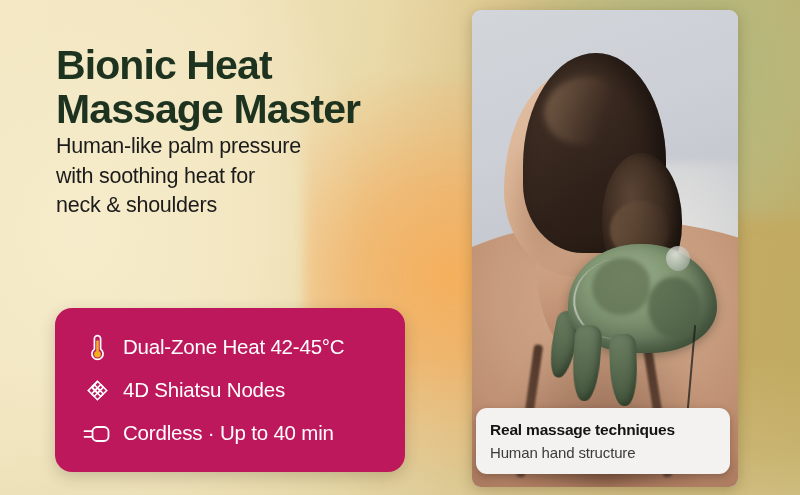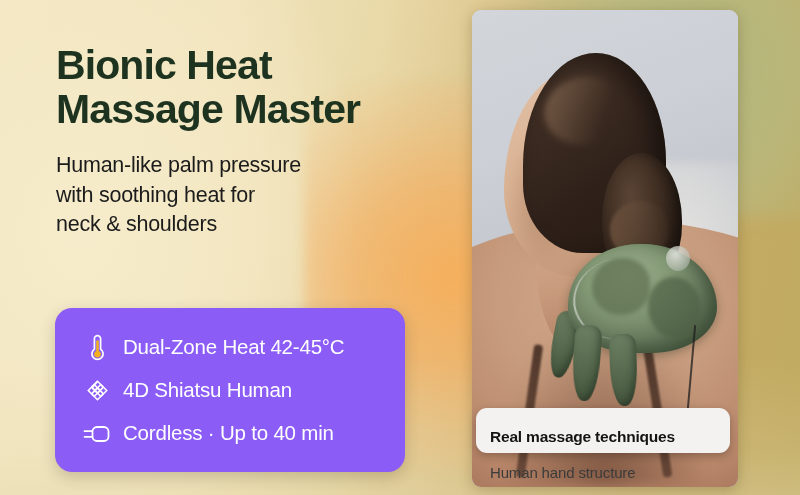--- a/index.html
+++ b/index.html
@@ -77,35 +77,34 @@
   }
   .headline {
     color:#1d3320;
     font-size:41px;
     font-weight:bold;
     line-height:1.07;
     letter-spacing:-0.9px;
     white-space:pre-line;
   }
   .subhead {
-    margin-top:19px;
     color:#1b1b1b;
     font-size:21.5px;
     font-weight:400;
     line-height:1.39;
     letter-spacing:-0.25px;
     white-space:pre-line;
   }
 
   
   .features {
     position:absolute;
     left:55px; top:308px;
     width:350px; height:164px;
-    background:#8b5cf6;
+    background:#be185d;
     border-radius:17px;
     padding:18px 0 0 0;
     box-shadow:0 5px 16px rgba(40,32,10,0.20);
   }
   .feature-row {
     display:flex;
     align-items:center;
     height:43px;
     padding-left:26px;
   }
@@ -333,40 +332,40 @@
     width:2px; height:20%;
     background:rgba(30,30,28,0.75);
     transform:rotate(5deg);
     filter:blur(0.4px);
   }
 
   
   .caption-card {
     position:absolute;
     left:476px; top:408px;
-    width:254px; height:45px;
+    width:254px; height:66px;
     background:#f3f2f0;
     border-radius:11px;
-    padding:19px 0 0 14px;
+    padding:12px 0 0 14px;
     box-shadow:0 3px 9px rgba(20,16,8,0.28);
   }
   .caption-title {
     color:#141414;
     font-size:15.5px;
     font-weight:bold;
     letter-spacing:-0.2px;
     line-height:1.25;
   }
   .caption-sub {
     color:#3b3b3b;
     font-size:15px;
     font-weight:400;
     letter-spacing:-0.15px;
     line-height:1.3;
-    margin-top:17px;
+    margin-top:4px;
   }
 </style>
 </head>
 <body>
 
 <div id="poster">
 
   <div class="bg-base"></div>
   <div class="bg-glow-cream"></div>
   <div class="bg-glow-orange"></div>
@@ -399,21 +398,21 @@
         <svg width="23" height="23" viewBox="0 0 23 23" aria-hidden="true">
           <g fill="none" stroke="#ffffff" stroke-width="1.6">
             <path d="M11.5 2.2 6.3 7.4a1 1 0 0 0 0 1.4l3.8 3.8-3.8-3.8z"></path>
             <path d="M11.5 2.3 16.7 7.5a1 1 0 0 1 0 1.4l-5.2 5.2-5.2-5.2a1 1 0 0 1 0-1.4z"></path>
             <path d="M11.5 20.7 6.3 15.5a1 1 0 0 1 0-1.4l5.2-5.2 5.2 5.2a1 1 0 0 1 0 1.4z"></path>
             <path d="M2.3 11.5 7.5 6.3a1 1 0 0 1 1.4 0l5.2 5.2-5.2 5.2a1 1 0 0 1-1.4 0z"></path>
             <path d="M20.7 11.5 15.5 6.3a1 1 0 0 0-1.4 0L8.9 11.5l5.2 5.2a1 1 0 0 0 1.4 0z"></path>
           </g>
         </svg>
       </span>
-      <span class="feature-label">4D Shiatsu Human</span>
+      <span class="feature-label">4D Shiatsu Nodes</span>
     </div>
 
     <div class="feature-row">
       <span class="feature-icon">
         <svg width="28" height="20" viewBox="0 0 28 20" aria-hidden="true">
           <rect x="9.5" y="3" width="16" height="14" rx="4.5" fill="none" stroke="#ffffff" stroke-width="1.8"></rect>
           <line x1="1.5" y1="7.2" x2="9" y2="7.2" stroke="#ffffff" stroke-width="1.7" stroke-linecap="round"></line>
           <line x1="1.5" y1="12.8" x2="9" y2="12.8" stroke="#ffffff" stroke-width="1.7" stroke-linecap="round"></line>
         </svg>
       </span>

